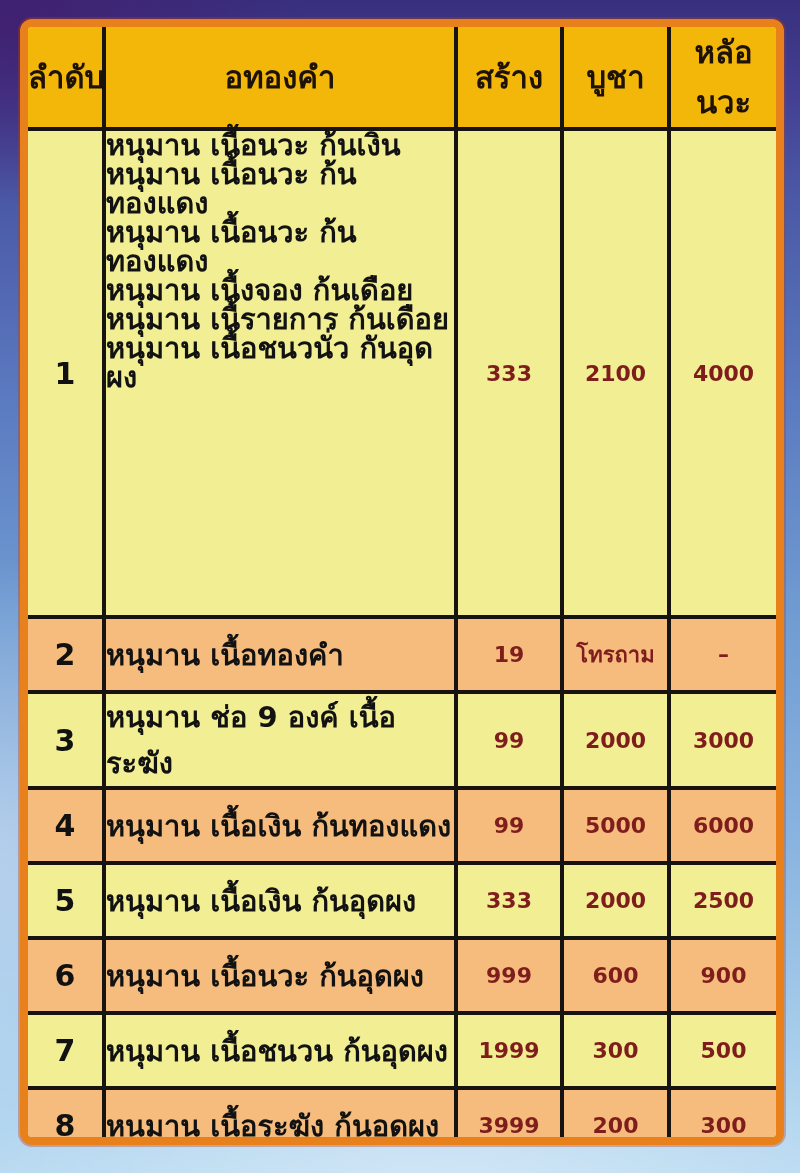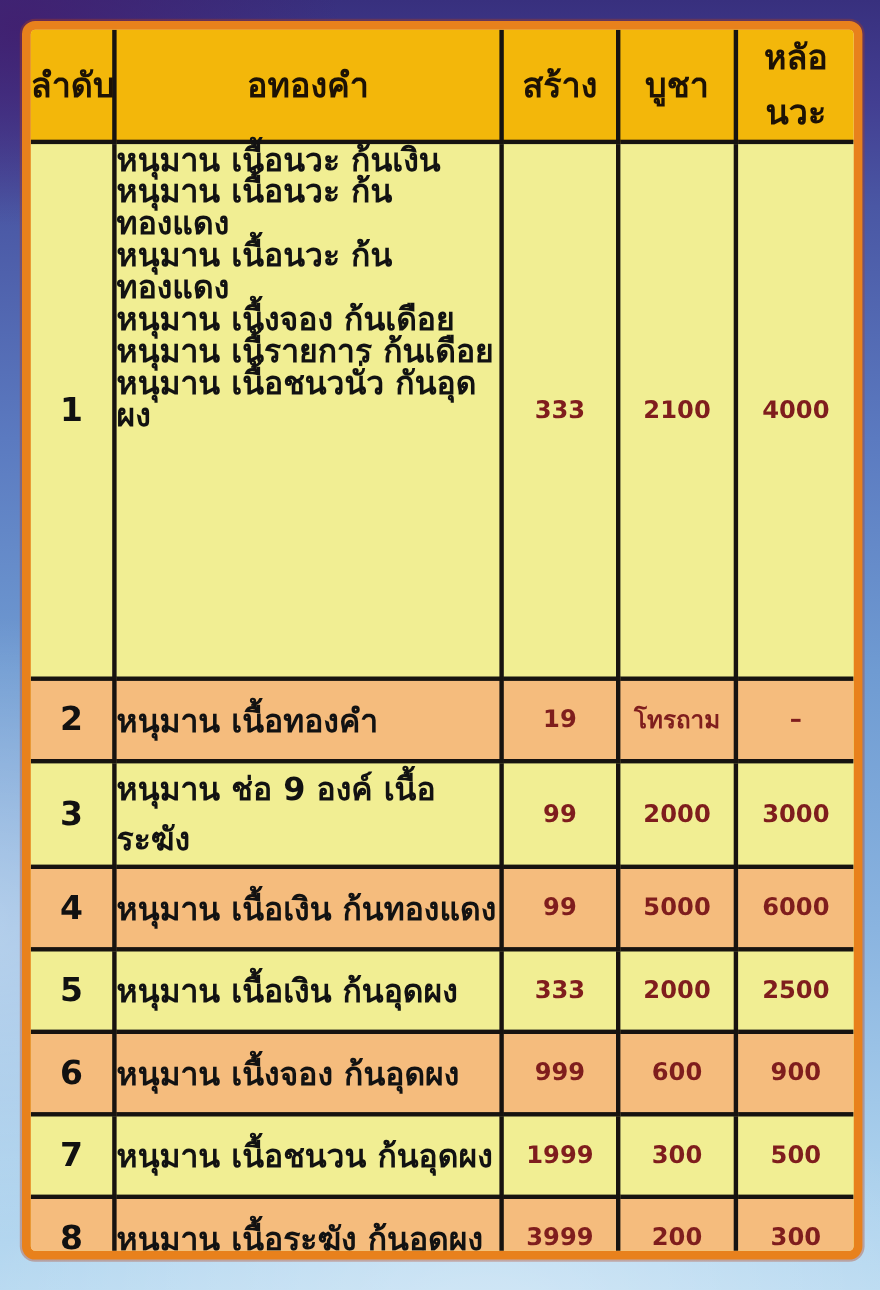--- a/index.html
+++ b/index.html
@@ -144,21 +144,21 @@
         </tr>
         <tr class="row yellow">
           <td class="no">5</td>
           <td class="item">หนุมาน เนื้อเงิน ก้นอุดผง</td>
           <td class="num">333</td>
           <td class="num">2000</td>
           <td class="num">2500</td>
         </tr>
         <tr class="row orange">
           <td class="no">6</td>
-          <td class="item">หนุมาน เนื้งจอง ก้นอุดผง</td>
+          <td class="item">หนุมาน เนื้อนวะ ก้นอุดผง</td>
           <td class="num">999</td>
           <td class="num">600</td>
           <td class="num">900</td>
         </tr>
         <tr class="row yellow">
           <td class="no">7</td>
           <td class="item">หนุมาน เนื้อชนวน ก้นอุดผง</td>
           <td class="num">1999</td>
           <td class="num">300</td>
           <td class="num">500</td>

